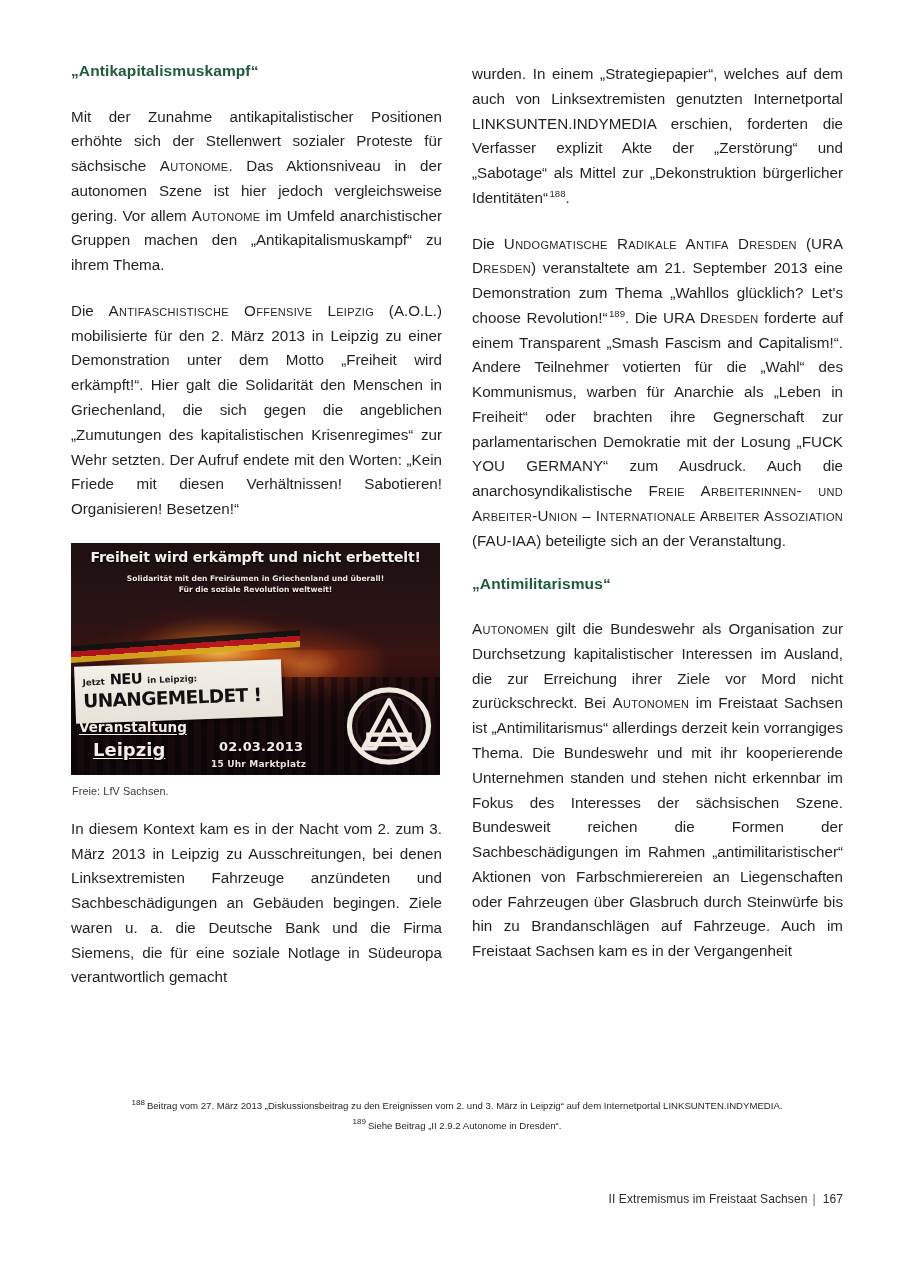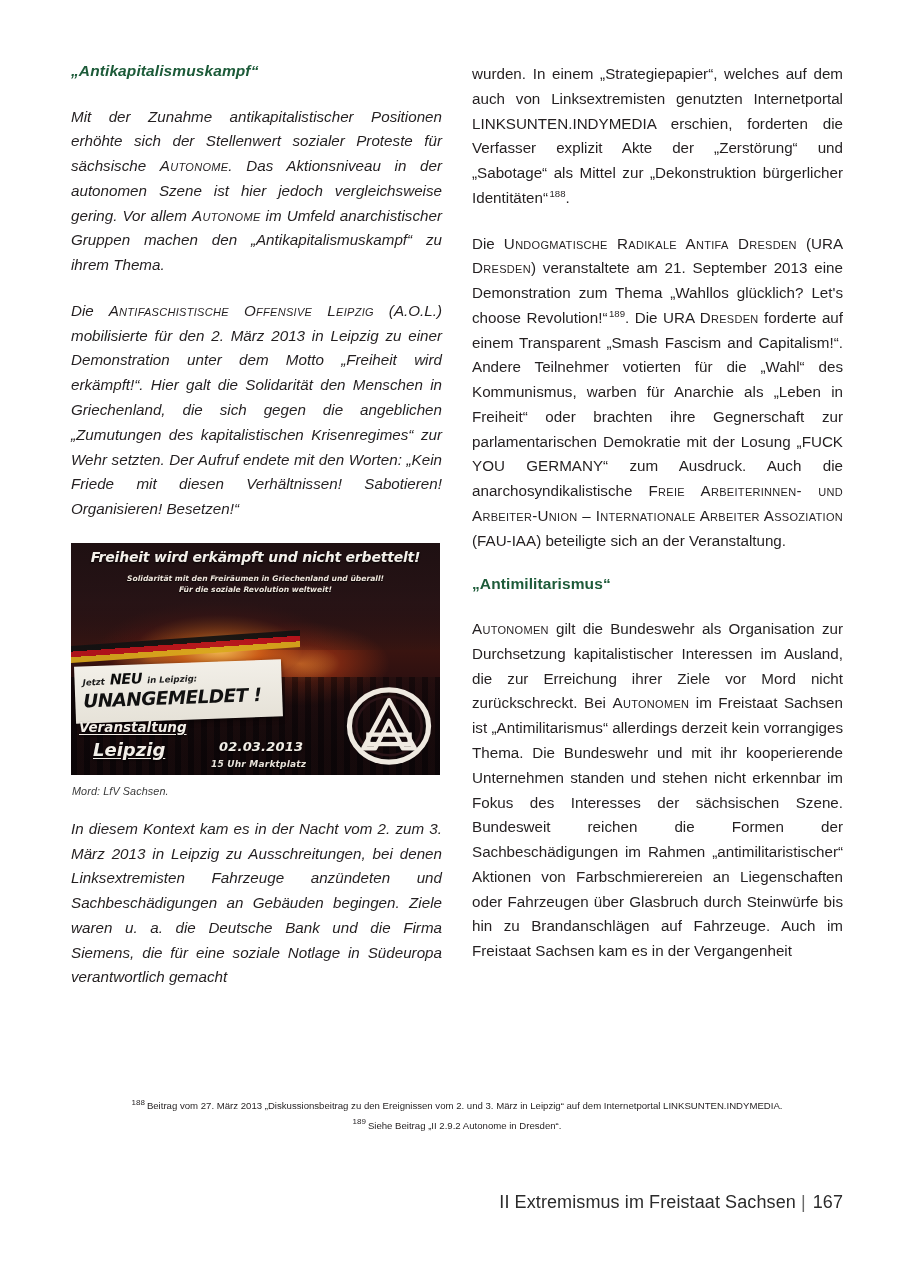--- a/index.html
+++ b/index.html
@@ -27,21 +27,21 @@
     left: 71px;
     top: 62px;
     width: 772px;
     height: 1010px;
   }
   .col {
     position: absolute;
     top: 0;
     width: 371px;
   }
-  .col-left  { left: 0; font-style: italic; }
+  .col-left  { left: 0; }
   .col-right { left: 401px; }
 
   
   h2.section-heading {
     margin: 0 0 24px 0;
     font-size: 15.5px;
     font-weight: 600;
     letter-spacing: 0.1px;
     color: #1d5b39;
     line-height: 1.2;
@@ -258,21 +258,21 @@
     padding-right: 2px;
   }
 
   
   .page-footer {
     position: absolute;
     left: 71px;
     right: 57px;
     top: 1192px;
     text-align: right;
-    font-size: 18px;
+    font-size: 12px;
     color: #2b2b2b;
     letter-spacing: 0.1px;
   }
   .page-footer .sep {
     padding: 0 7px 0 5px;
     color: #6a6a6a;
   }
 </style>
 </head>
 <body>
@@ -321,21 +321,21 @@
           <div class="poster-date">02.03.2013</div>
           <div class="poster-time">15 Uhr  Marktplatz</div>
 
           <svg class="circle-a" viewBox="0 0 100 100">
             <ellipse cx="50" cy="50" rx="46" ry="42" fill="none" stroke="#efe9e0" stroke-width="6"></ellipse>
             <ellipse cx="50" cy="50" rx="38" ry="34" fill="none" stroke="#2a1418" stroke-width="3"></ellipse>
             <path d="M50 20 L20 76 L34 76 L50 44 L66 76 L80 76 Z" fill="none" stroke="#efe9e0" stroke-width="5" stroke-linejoin="round"></path>
             <rect x="26" y="60" width="48" height="11" fill="none" stroke="#efe9e0" stroke-width="5"></rect>
           </svg>
         </div>
-        <figcaption class="photo-credit">Mord: LfV Sachsen.</figcaption>
+        <figcaption class="photo-credit">Freie: LfV Sachsen.</figcaption>
       </figure>
 
       <p class="body">In diesem Kontext kam es in der Nacht vom 2. zum 3. März 2013 in Leipzig zu Ausschreitungen, bei denen Linksextremisten Fahrzeuge anzündeten und Sachbeschädigungen an Gebäuden begingen. Ziele waren u. a. die Deutsche Bank und die Firma Siemens, die für eine soziale Notlage in Südeuropa verantwortlich gemacht</p>
     </div>
 
     <div class="col col-right">
 
       <p class="body">
         <span>wurden. In einem „Strategiepapier“, welches auf dem auch von Linksextremisten genutzten Internetportal LINKSUNTEN.INDYMEDIA erschien, forderten die Verfasser explizit Akte der „Zerstörung“ und „Sabotage“ als Mittel zur „Dekonstruktion bürgerlicher Identitäten“</span><sup class="fnref">188</sup><span>.</span>
       </p>

